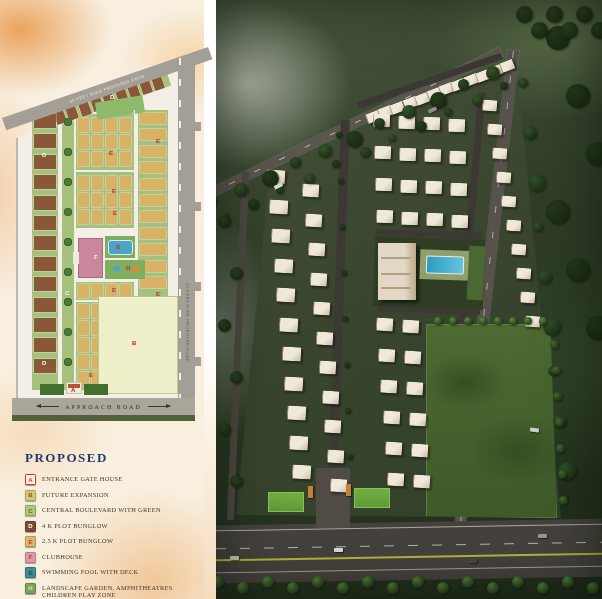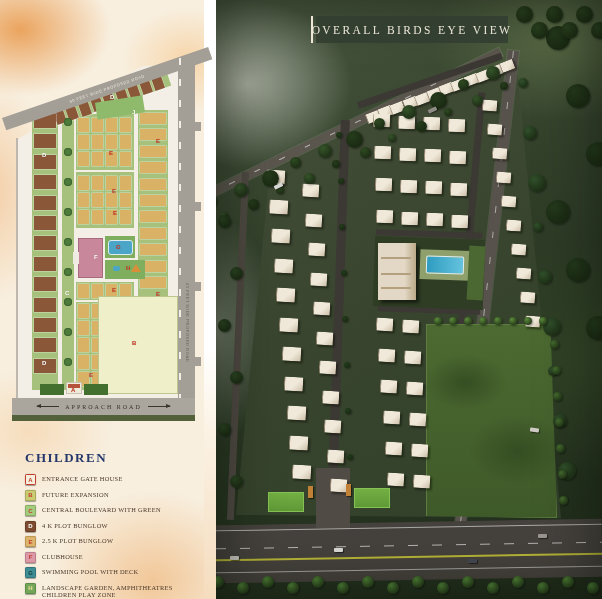--- a/index.html
+++ b/index.html
@@ -261,21 +261,21 @@
           <div class="marker" style="left: 102px; top: 235px; color: rgb(208, 58, 42);">E</div>
           <div class="marker" style="left: 146px; top: 239px; color: rgb(208, 58, 42);">E</div>
           <div class="marker" style="left: 122px; top: 288px; color: rgb(208, 58, 42);">B</div>
           <div class="marker" style="left: 32px; top: 308px; color: rgb(255, 255, 255);">D</div>
           <div class="marker" style="left: 79px; top: 320px; color: rgb(208, 58, 42);">E</div>
           <div class="marker" style="left: 61px; top: 335px; color: rgb(208, 58, 42);">A</div>
         </div>
     </div>
 
     <div id="legends">
-      <h2>CHILDREN</h2>
+      <h2>PROPOSED</h2>
       <div id="legend-list">
           <div class="leg-item">
             <div class="leg-box" style="background: rgb(247, 239, 221); color: rgb(194, 59, 42); border: 1px solid rgb(194, 59, 42);">A</div>
             <div class="leg-label">ENTRANCE GATE HOUSE</div>
           </div>
           <div class="leg-item">
             <div class="leg-box" style="background: rgb(201, 204, 114); color: rgb(194, 59, 42); border: 1px solid rgb(168, 171, 85);">B</div>
             <div class="leg-label">FUTURE EXPANSION</div>
           </div>
           <div class="leg-item">
@@ -512,19 +512,15 @@
         <div class="tree" style="left: 375px; top: 22px; width: 17px; height: 17px; background: radial-gradient(circle at 35% 30%, rgb(42, 66, 31), rgb(22, 35, 15));"></div>
         <div class="car" style="left: 118px; top: 548px; background: rgb(217, 217, 213); transform: rotate(0deg);"></div>
         <div class="car" style="left: 252px; top: 559px; background: rgb(67, 72, 79); transform: rotate(0deg);"></div>
         <div class="car" style="left: 322px; top: 534px; background: rgb(154, 149, 142); transform: rotate(0deg);"></div>
         <div class="car" style="left: 14px; top: 556px; background: rgb(199, 196, 189); transform: rotate(0deg);"></div>
         <div class="car" style="left: 314px; top: 428px; background: rgb(207, 204, 198); transform: rotate(7deg);"></div>
         <div class="car" style="left: 58px; top: 184px; background: rgb(216, 216, 212); transform: rotate(-26deg);"></div>
         <div class="car" style="left: 212px; top: 108px; background: rgb(143, 140, 134); transform: rotate(-26deg);"></div>
       </div>
 
-    <div id="bev-title">
-      <div class="bar"></div>
-      <span class="t">OVERALL BIRDS EYE VIEW</span>
-    </div>
     <div id="vignette"></div>
   </div>
 </div>
 
 </body></html>

